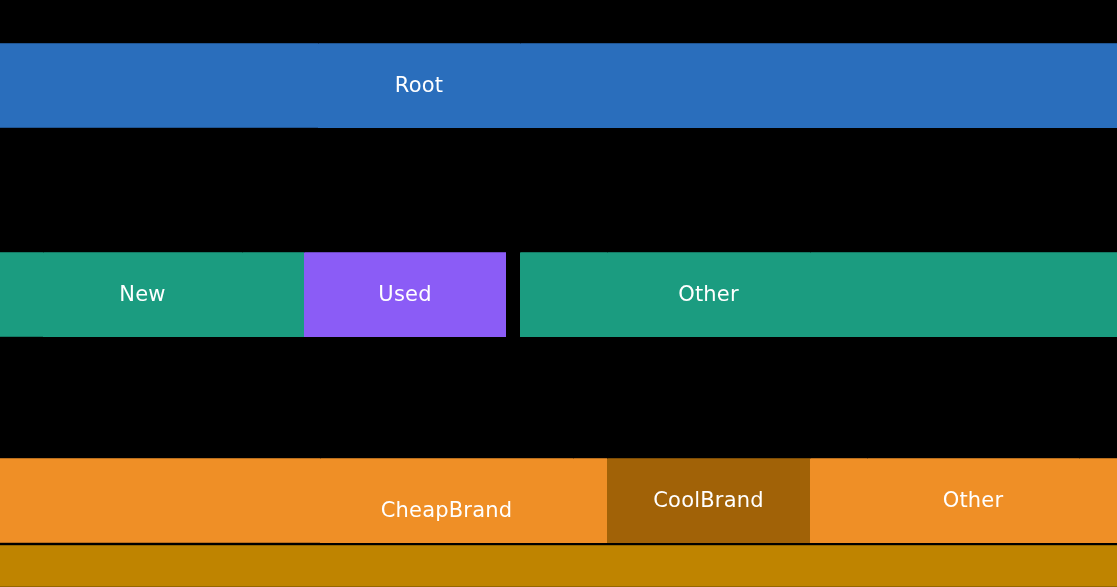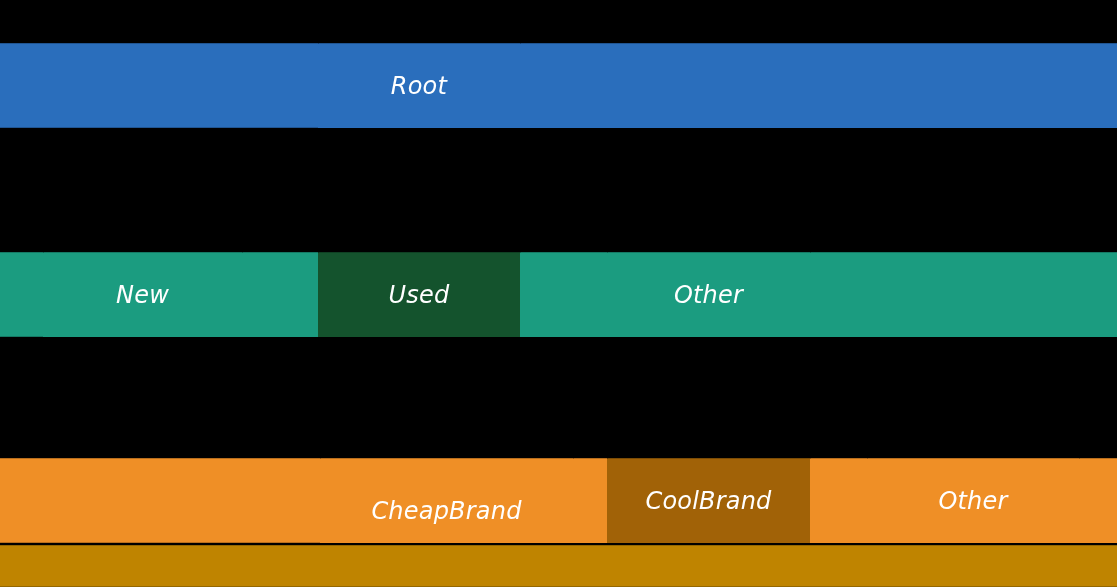--- a/index.html
+++ b/index.html
@@ -29,26 +29,25 @@
     top: 0;
     height: 100%;
     box-sizing: border-box;
     display: flex;
     align-items: center;
     justify-content: center;
     overflow: hidden;
   }
   .node-label {
     color: #ffffff;
-    font-size: 24px;
+    font-size: 21px;
     line-height: 1;
     white-space: nowrap;
     letter-spacing: 0.2px;
     text-align: center;
-    font-style: italic;
   }
   
   .node.seam-left::before {
     content: "";
     position: absolute;
     left: 0;
     top: 0;
     bottom: 0;
     width: 1px;
     background: rgba(0, 0, 0, 0.16);
@@ -82,21 +81,21 @@
         <span class="node-label" style="color: rgb(255, 255, 255);">Root</span>
       </div>
       <div class="node seam-left cap cap-bottom" style="left: 520px; width: 597px; background: rgb(42, 110, 188);"></div>
     </div>
     <div class="level-row" style="top: 252px; height: 85px; border-radius: 6px;">
       <div class="node cap cap-bottom" style="left: 0px; width: 43px; background: rgb(27, 156, 128);"></div>
       <div class="node seam-left cap cap-bottom" style="left: 43px; width: 199px; background: rgb(27, 156, 128);">
         <span class="node-label" style="color: rgb(255, 255, 255);">New</span>
       </div>
       <div class="node seam-left cap cap-bottom" style="left: 242px; width: 76px; background: rgb(27, 156, 128);"></div>
-      <div class="node seam-left cap cap-bottom" style="left: 318px; width: 202px; background: #14532d;">
+      <div class="node seam-left cap cap-bottom" style="left: 304px; width: 202px; background: #8b5cf6;">
         <span class="node-label" style="color: rgb(255, 255, 255);">Used</span>
       </div>
       <div class="node seam-left cap cap-bottom" style="left: 520px; width: 87px; background: rgb(27, 156, 128);"></div>
       <div class="node seam-left cap cap-bottom" style="left: 607px; width: 203px; background: rgb(27, 156, 128);">
         <span class="node-label" style="color: rgb(255, 255, 255);">Other</span>
       </div>
       <div class="node seam-left cap cap-bottom" style="left: 810px; width: 307px; background: rgb(27, 156, 128);"></div>
     </div>
     <div class="level-row" style="top: 458px; height: 85px;">
       <div class="node cap cap-bottom" style="left: 0px; width: 320px; background: rgb(239, 143, 38);"></div>

